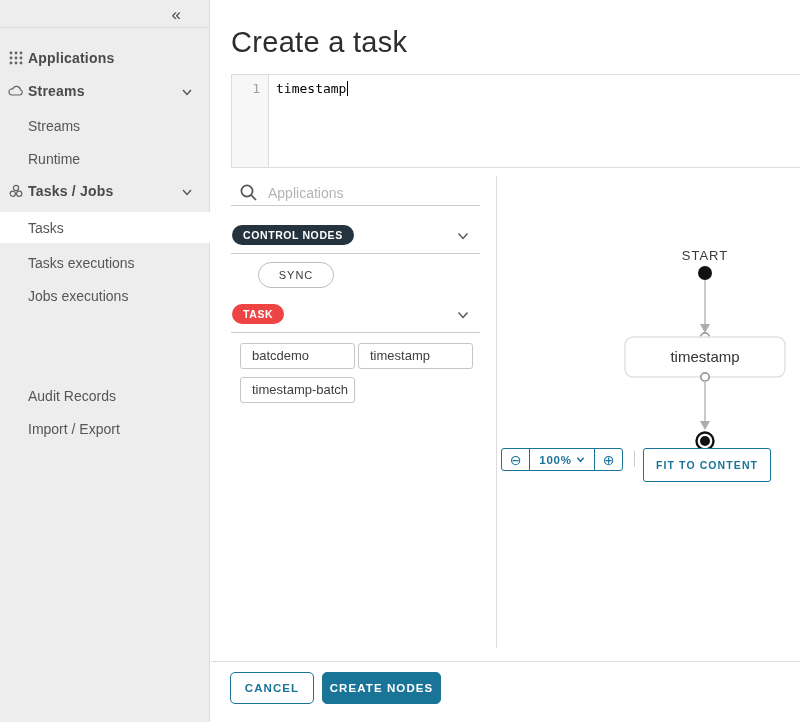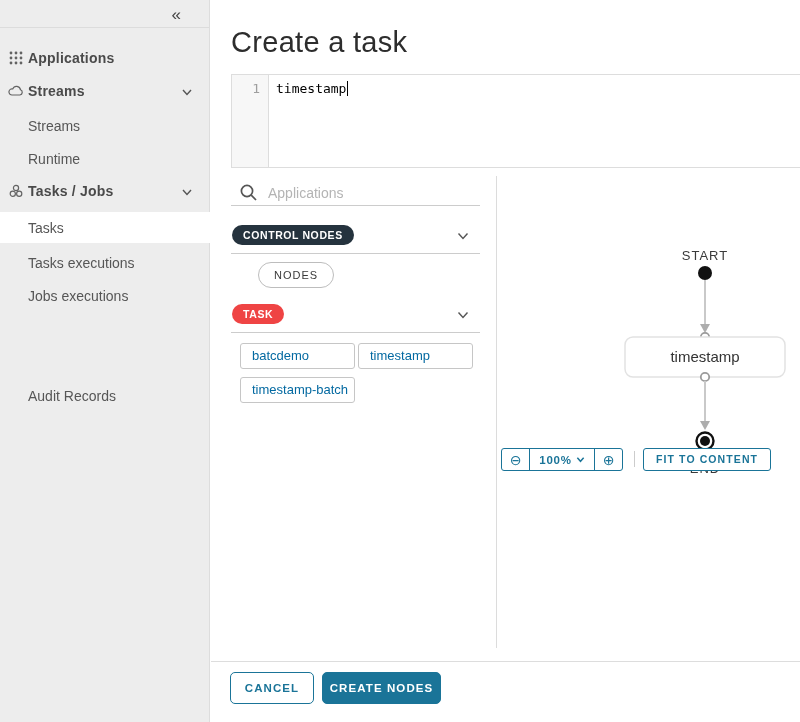--- a/index.html
+++ b/index.html
@@ -85,21 +85,21 @@
   .group-chevron{position:absolute;right:10px;top:5px;width:14px;height:14px;}
   .pill-item{
     position:absolute;display:inline-block;
     border:1px solid #bdbdbd;border-radius:13px;background:#fff;
     font-size:11px;letter-spacing:1px;color:#3a3a3a;
     padding:6px 0;width:76px;text-align:center;cursor:grab;
   }
   .box-item{
     position:absolute;width:115px;height:26px;line-height:24px;
     border:1px solid #c6c6c6;border-radius:3px;background:#fff;
-    font-size:13px;color:#0369a1;padding-left:11px;cursor:grab;
+    font-size:13px;color:#404040;padding-left:11px;cursor:grab;
   }
   
   .canvas{
     position:absolute;left:285px;top:176px;width:349px;height:472px;
     border-left:1px solid var(--line);
     text-align:center;
   }
   .flow-svg{position:absolute;left:0;top:0;}
   .flow-label{font-size:13px;letter-spacing:1px;fill:#3a3a3a;}
   .node-label{font-size:15px;fill:#333;}
@@ -113,21 +113,21 @@
     display:flex;align-items:center;justify-content:center;
     color:var(--accent);cursor:pointer;
   }
   .zoom-seg.minus,.zoom-seg.plus{width:27px;font-size:14px;}
   .zoom-seg.level{
     width:66px;border-left:1px solid var(--accent);border-right:1px solid var(--accent);
     font-size:11.5px;font-weight:700;letter-spacing:.8px;gap:4px;
   }
   .controls-sep{position:absolute;left:423px;top:451px;width:1px;height:16px;background:#ccc;}
   .fit-btn{
-    position:absolute;left:432px;top:448px;height:23px;
+    position:absolute;left:432px;top:448px;height:34px;
     border:1px solid var(--accent);border-radius:3px;background:#fff;
     color:var(--accent);font-size:10.5px;font-weight:700;letter-spacing:1.1px;
     padding:0 12px;line-height:21px;cursor:pointer;
     font-family:"Liberation Sans",sans-serif;
   }
   
   .footer-divider{position:absolute;left:0;top:661px;width:589px;height:1px;background:#ddd;}
   .btn{
     position:absolute;top:672px;height:32px;border-radius:5px;
     font-size:11.5px;font-weight:700;letter-spacing:1.1px;cursor:pointer;
@@ -217,20 +217,23 @@
   <div class="nav-row" style="top:280px">
     <span class="nav-label">Jobs executions</span>
   </div>
 
 
 
   <div class="nav-row" style="top:380px">
     <span class="nav-label">Audit Records</span>
   </div>
 
+  <div class="nav-row" style="top:413px">
+    <span class="nav-label">Import / Export</span>
+  </div>
 </aside>
 
 <div class="main">
 
   <h1 class="page-title">Create a task</h1>
 
   <div class="editor">
     <div class="gutter">
       <span>1</span>
     </div>
@@ -248,21 +251,21 @@
 
     <div class="group-header" style="top:48px">
       <span class="group-badge" style="background: rgb(37, 51, 62);">CONTROL NODES</span>
       <span class="group-chevron">
         <svg width="14" height="14" viewBox="0 0 14 14" fill="none" stroke="#555" stroke-width="1.4">
             <polyline points="2.5,4.5 7,9.5 11.5,4.5"></polyline>
           </svg>
       </span>
     </div>
 
-    <span class="pill-item" style="left:27px;top:86px">NODES</span>
+    <span class="pill-item" style="left:27px;top:86px">SYNC</span>
 
     <div class="group-header" style="top:127px">
       <span class="group-badge" style="background: #ef4444;">TASK</span>
       <span class="group-chevron">
         <svg width="14" height="14" viewBox="0 0 14 14" fill="none" stroke="#555" stroke-width="1.4">
             <polyline points="2.5,4.5 7,9.5 11.5,4.5"></polyline>
           </svg>
       </span>
     </div>
 

